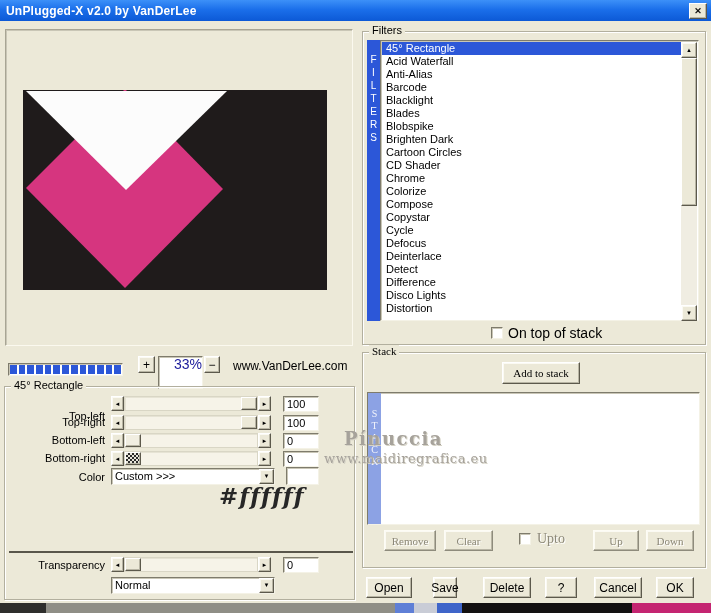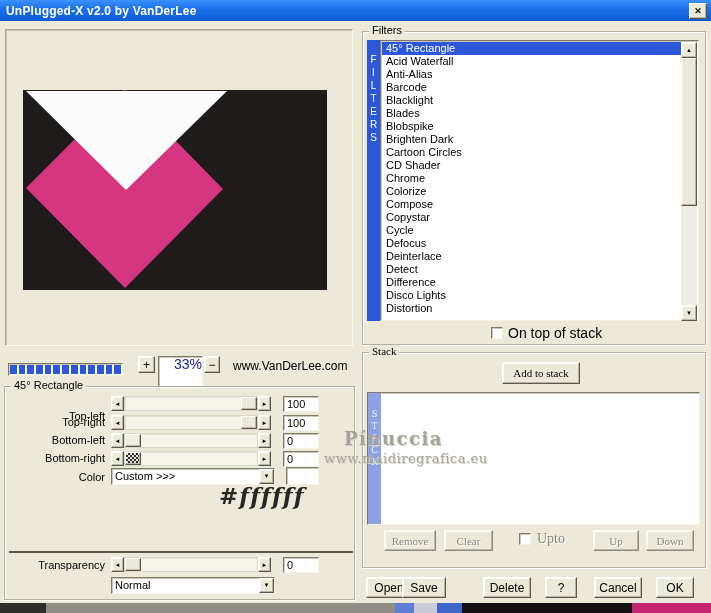--- a/index.html
+++ b/index.html
@@ -339,21 +339,21 @@
         <span>Up</span>
       </div>
     <div class="btn small disabled" style="position:absolute;left:283px;top:177px;width:48px;height:21px;">
         <span>Down</span>
       </div>
   </div>
 
   <div class="btn abs" style="left:366px;top:577px;width:46px;height:21px;">
       <span>Open</span>
     </div>
-  <div class="btn abs" style="left:402px;top:577px;width:44px;height:21px;">
+  <div class="btn abs" style="left:433px;top:577px;width:24px;height:21px;">
       <span>Save</span>
     </div>
   <div class="btn abs" style="left:483px;top:577px;width:48px;height:21px;">
       <span>Delete</span>
     </div>
   <div class="btn abs" style="left:545px;top:577px;width:32px;height:21px;">
       <span>?</span>
     </div>
   <div class="btn abs" style="left:594px;top:577px;width:48px;height:21px;">
       <span>Cancel</span>

